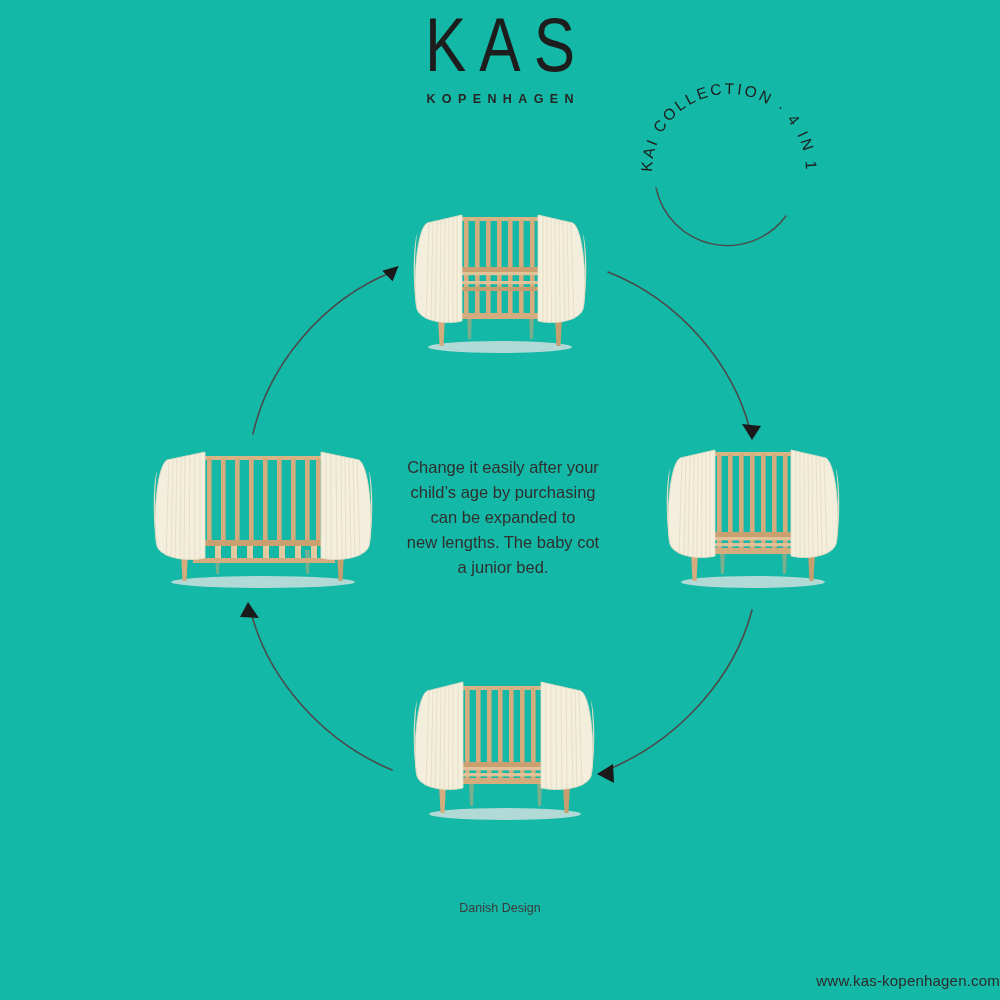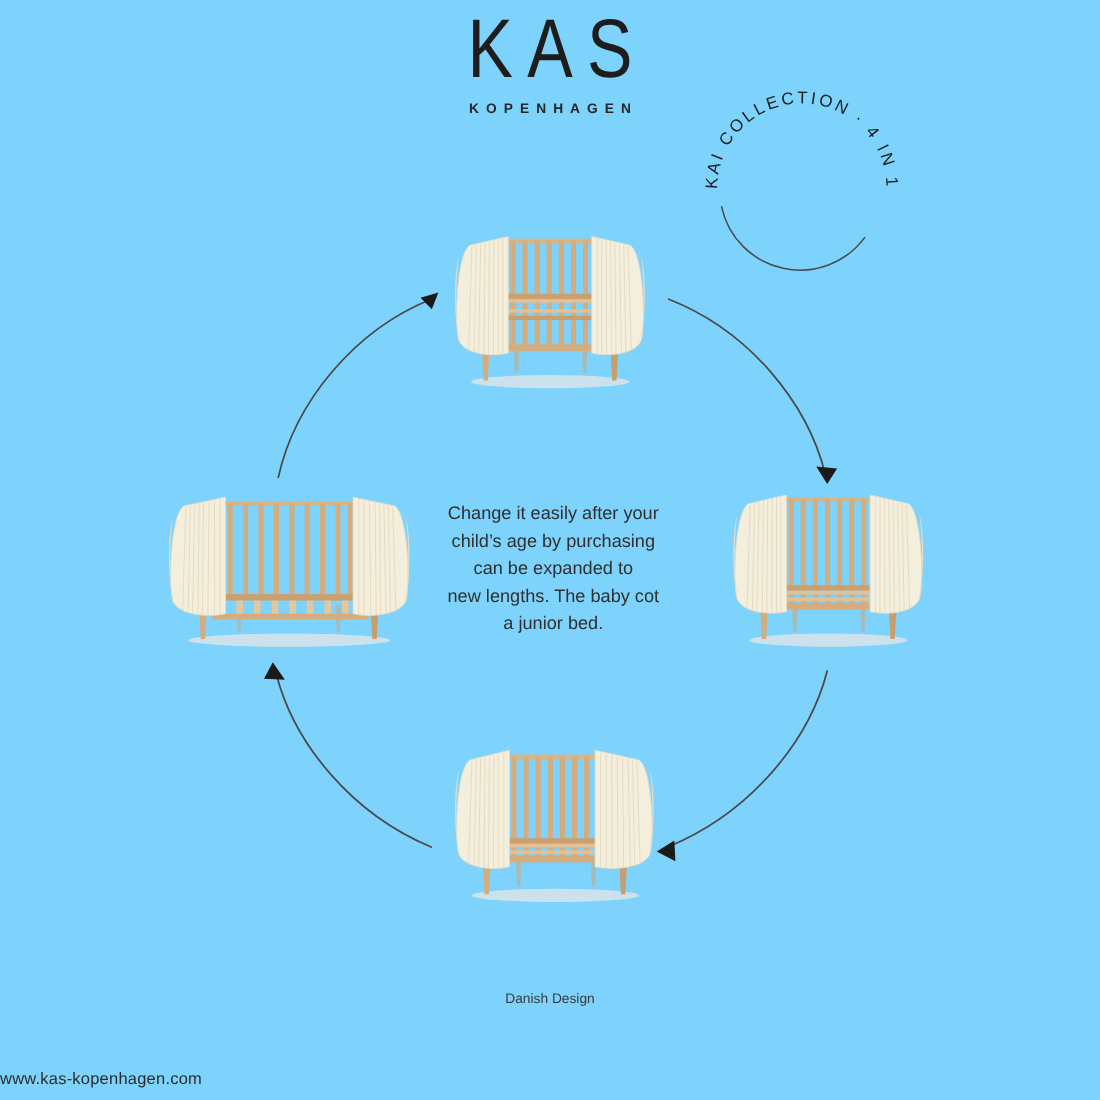--- a/index.html
+++ b/index.html
@@ -14,21 +14,21 @@
     position: relative;
     overflow: hidden;
     font-family: "Liberation Sans", sans-serif;
     color: #2b2b2b;
     -webkit-font-smoothing: antialiased;
   }
 
   .page {
     position: absolute;
     inset: 0;
-    background: #7dd3fc;
+    background: #14b8a6;
   }
 
   
   .brand {
     position: absolute;
     left: 0;
     right: 0;
     top: 8px;
     text-align: center;
     pointer-events: none;
@@ -111,21 +111,21 @@
     top: 900px;
     text-align: center;
     font-size: 12.5px;
     line-height: 17px;
     color: #3a3a3a;
   }
   .footer-url {
     position: absolute;
     left: 0; right: 0;
     top: 972px;
-    text-align: left;
+    text-align: right;
     font-size: 15px;
     color: #2b2b2b;
     letter-spacing: 0.2px;
   }
   .footer-note div { display: block; }
 </style>
 </head>
 <body>
 
 <div class="page">

